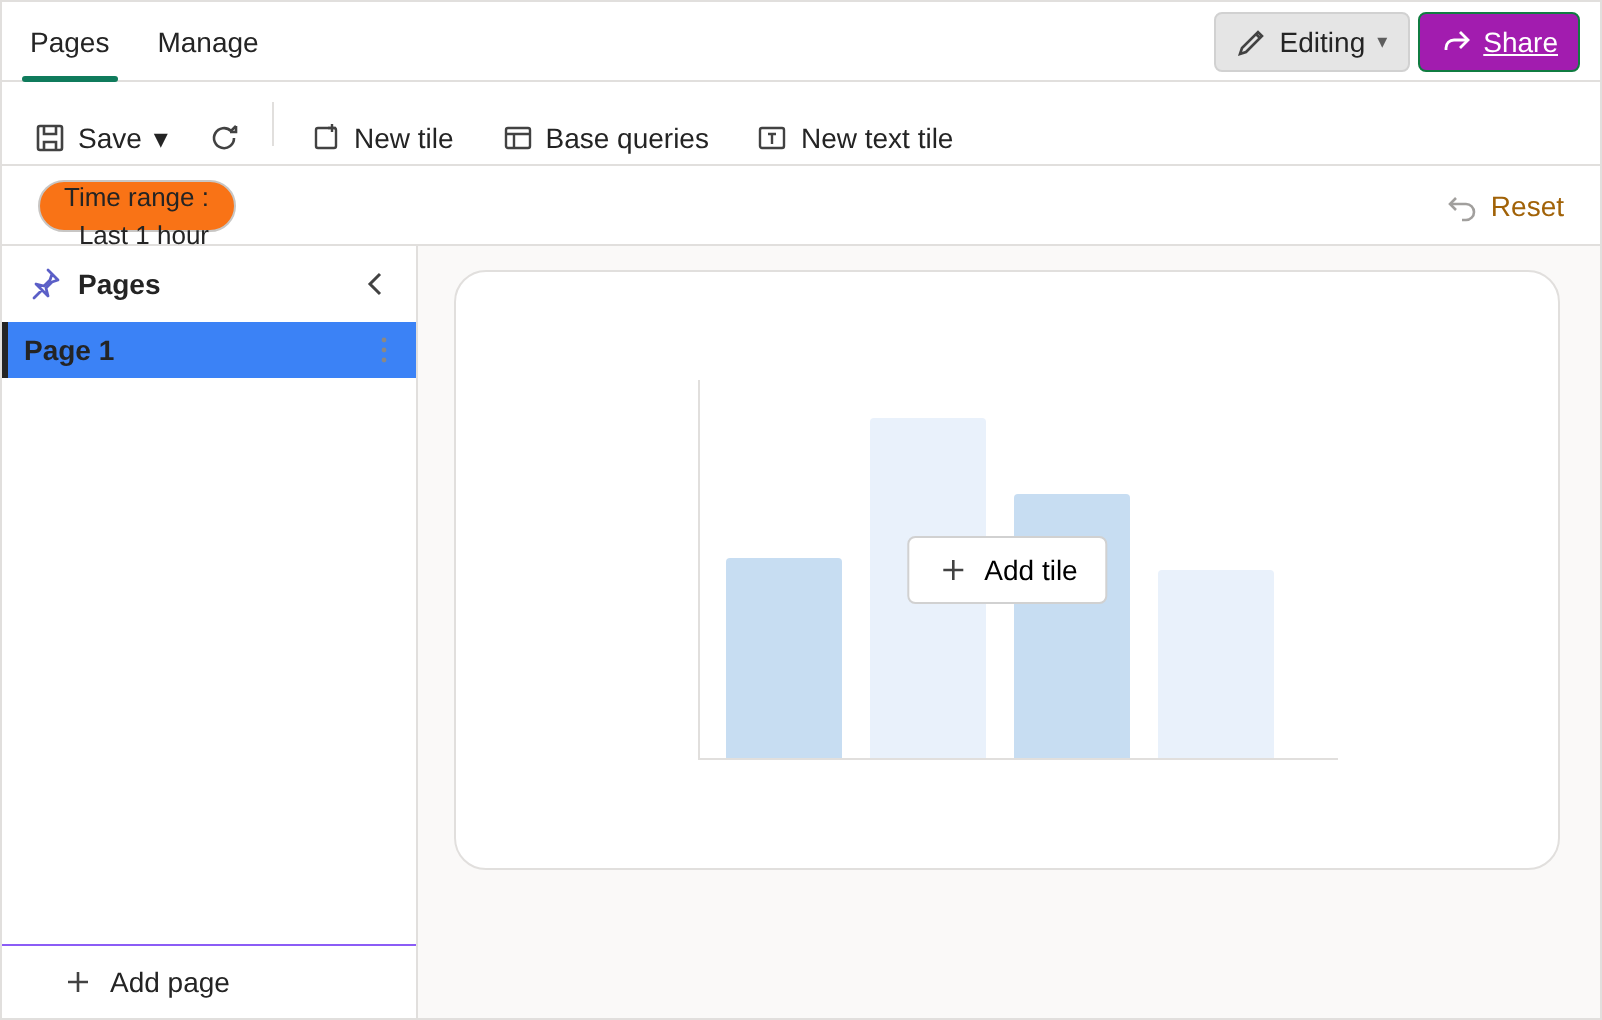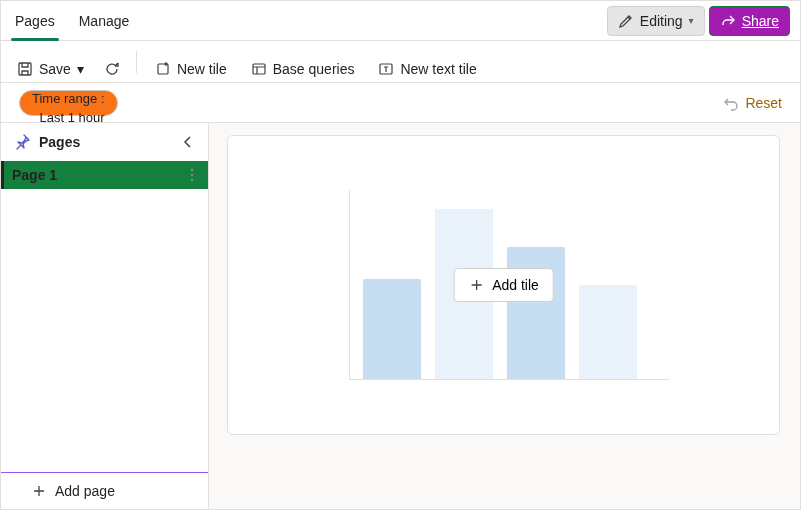--- a/index.html
+++ b/index.html
@@ -19,25 +19,25 @@
   .divider { width:1px; height:22px; background:#e1dfdd; }
   .paramrow { display:flex; align-items:center; height:40px; border-bottom:1px solid #e1dfdd; padding:0 18px; gap:10px; }
   .pill { display:inline-flex; align-items:flex-end; gap:4px; border:1px solid #c8c6c4; border-radius:14px; height:26px; padding:0 12px; font-size:13px; cursor:pointer; background:#f97316;flex-direction:column; }
   .reset { margin-left:auto; display:inline-flex; align-items:center; gap:6px; color:#a16207; cursor:default; }
   .body { flex:1; display:flex; min-height:0; background:#faf9f8; }
   .sidebar { width:208px; background:#fff; border-right:1px solid #e1dfdd; display:flex; flex-direction:column; }
   .side-head { display:flex; align-items:center; gap:8px; padding:10px 12px; font-weight:600; }
   .side-head .collapse { margin-left:auto; cursor:pointer; color:#605e5c; }
   .pagelist { flex:1; overflow:auto; }
   .page-item { display:flex; align-items:center; padding:6px 10px 6px 8px; gap:6px; border-left:3px solid transparent; cursor:pointer; }
-  .page-item.selected { background:#15803d; border-left-color:#242424; font-weight:600; }
+  .page-item.selected { background:#3b82f6; border-left-color:#242424; font-weight:600; }
   .page-item .more { margin-left:auto; color:#8a8886; cursor:pointer; padding:0 4px; }
   .addpage { display:flex; align-items:center; gap:8px; padding:10px 30px; border-top:1px solid #8b5cf6; cursor:pointer; }
   .canvas-wrap { flex:1; padding:12px 20px 20px 18px; overflow:auto; }
-  .canvas { width:100%; height:300px; background:#fff; border:1px solid #e1dfdd; border-radius:6px; display:flex; align-items:center; justify-content:center; position:relative; }
+  .canvas { width:100%; height:300px; background:#fff; border:1px solid #e1dfdd; border-radius:16px; display:flex; align-items:center; justify-content:center; position:relative; }
   .placeholder { position:relative; width:310px; height:190px; }
   .axis { position:absolute; background:#e1dfdd; }
   .axis.y { left:0; top:0; bottom:0; width:1px; }
   .axis.x { left:0; right:-10px; bottom:0; height:1px; }
   .bars { position:absolute; left:14px; right:0; bottom:1px; top:0; display:flex; align-items:flex-end; gap:14px; }
   .bar { width:58px; border-radius:2px 2px 0 0; }
   .b1 { height:53%; background:#c7ddf2; }
   .b2 { height:90%; background:#e9f1fb; }
   .b3 { height:70%; background:#c7ddf2; }
   .b4 { height:50%; background:#e9f1fb; }

